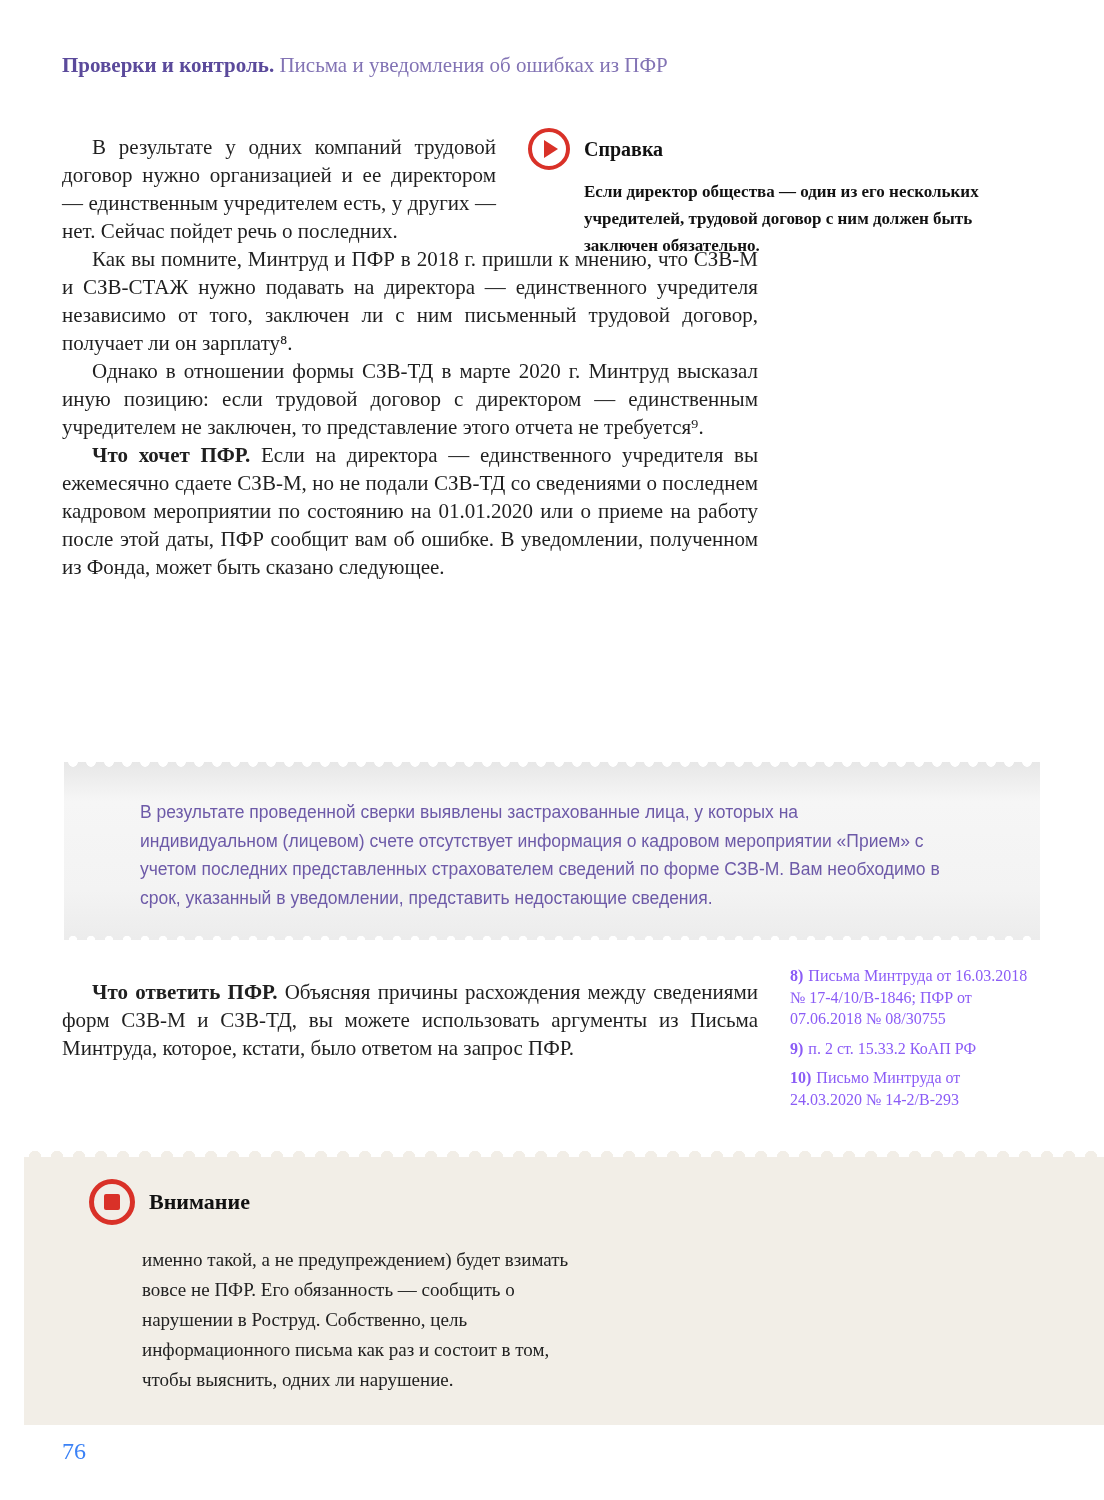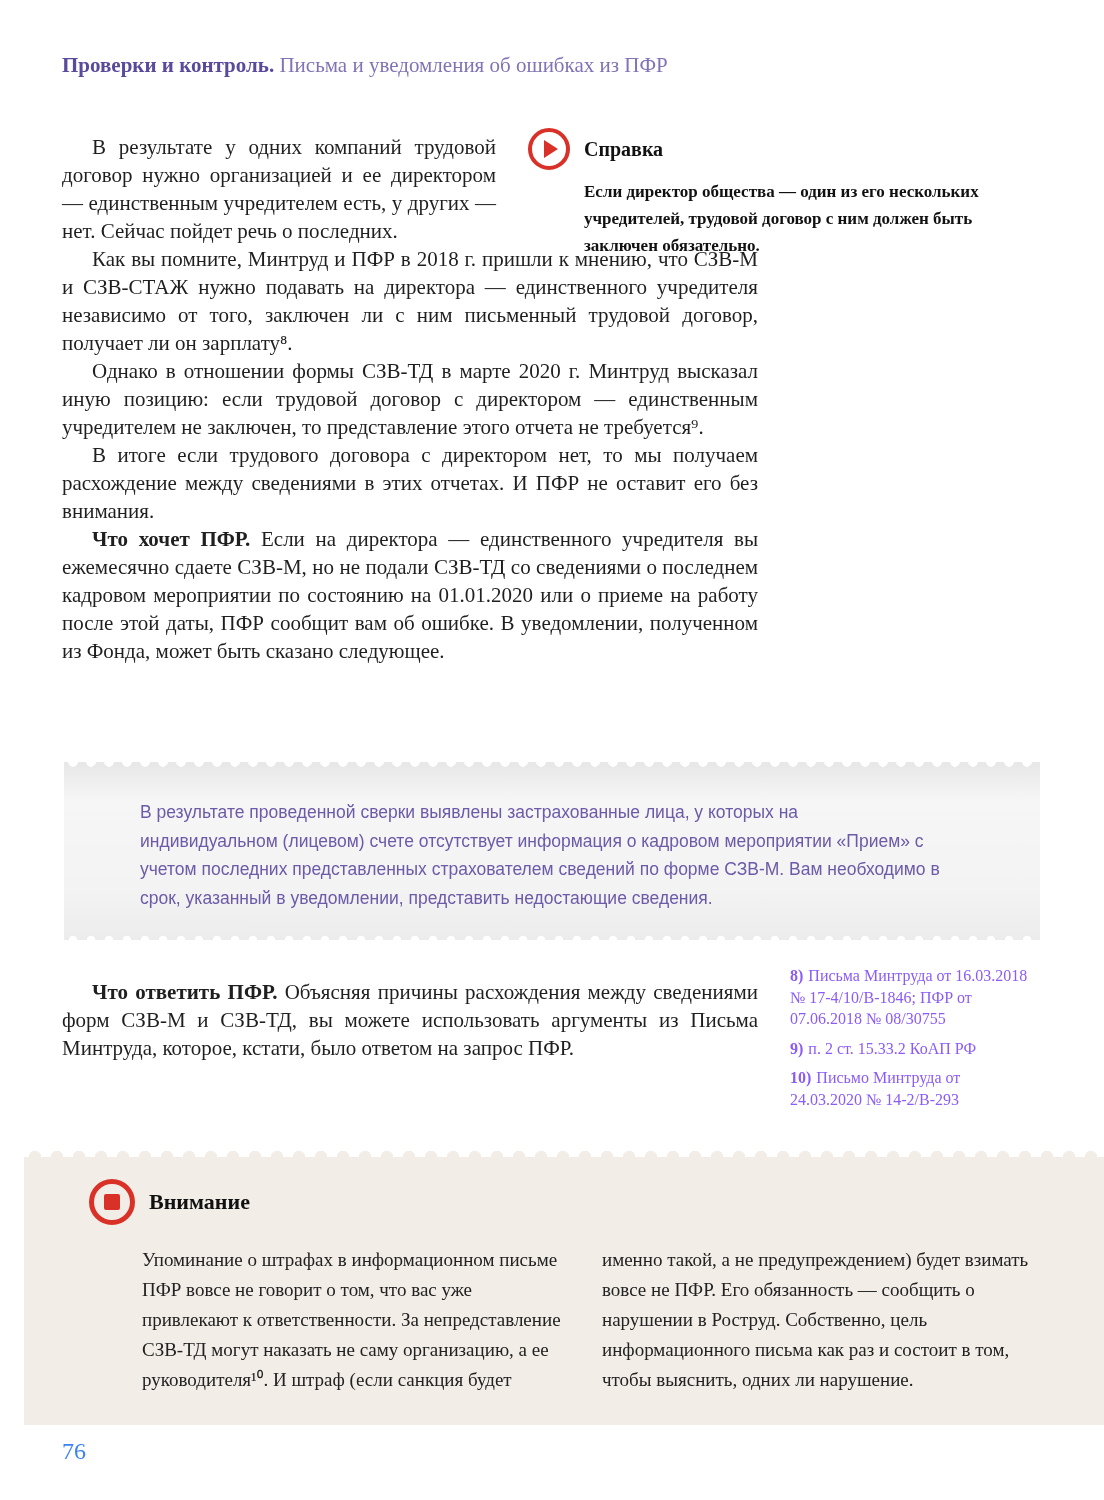--- a/index.html
+++ b/index.html
@@ -66,21 +66,20 @@
 <body>
 
 <div class="pagehead">
   <span class="sect">Проверки и контроль.</span><span class="sub"> Письма и уведомления об ошибках из ПФР</span>
 </div>
 
 <div class="main">
   <p class="p-first">В результате у одних компаний трудовой договор нужно организацией и ее директором — единственным учредителем есть, у других — нет. Сейчас пойдет речь о последних.</p>
   <p>Как вы помните, Минтруд и ПФР в 2018 г. пришли к мнению, что СЗВ-М и СЗВ-СТАЖ нужно подавать на директора — единственного учредителя независимо от того, заключен ли с ним письменный трудовой договор, получает ли он зарплату⁸.</p>
   <p>Однако в отношении формы СЗВ-ТД в марте 2020 г. Минтруд высказал иную позицию: если трудовой договор с директором — единственным учредителем не заключен, то представление этого отчета не требуется⁹.</p>
-  <p>В итоге если трудового договора с директором нет, то мы получаем расхождение между сведениями в этих отчетах. И ПФР не оставит его без внимания.</p>
   <p><span class="lead">Что хочет ПФР.</span><span> Если на директора — единственного учредителя вы ежемесячно сдаете СЗВ-М, но не подали СЗВ-ТД со сведениями о последнем кадровом мероприятии по состоянию на 01.01.2020 или о приеме на работу после этой даты, ПФР сообщит вам об ошибке. В уведомлении, полученном из Фонда, может быть сказано следующее.</span></p>
 </div>
 
 <div class="spravka">
   <div class="spravka-head">
     <span class="play-icon">
         <span class="play-tri"></span>
       </span>
     <span class="spravka-title">Справка</span>
   </div>
@@ -108,18 +107,17 @@
 </div>
 
 <div class="attention">
   <div class="att-head">
     <span class="stop-icon">
         <span class="stop-sq"></span>
       </span>
     <span class="att-title">Внимание</span>
   </div>
   <div class="att-cols">
-    <div class="att-col att-col1">Упоминание о штрафах в информационном письме ПФР вовсе не говорит о том, что вас уже привлекают к ответственности. За непредставление СЗВ-ТД могут наказать не саму организацию, а ее руководителя¹⁰. И штраф (если санкция будет</div>
     <div class="att-col att-col2">именно такой, а не предупреждением) будет взимать вовсе не ПФР. Его обязанность — сообщить о нарушении в Роструд. Собственно, цель информационного письма как раз и состоит в том, чтобы выяснить, одних ли нарушение.</div>
   </div>
 </div>
 
 <div class="pagenum">76</div>
 
 </body></html>

